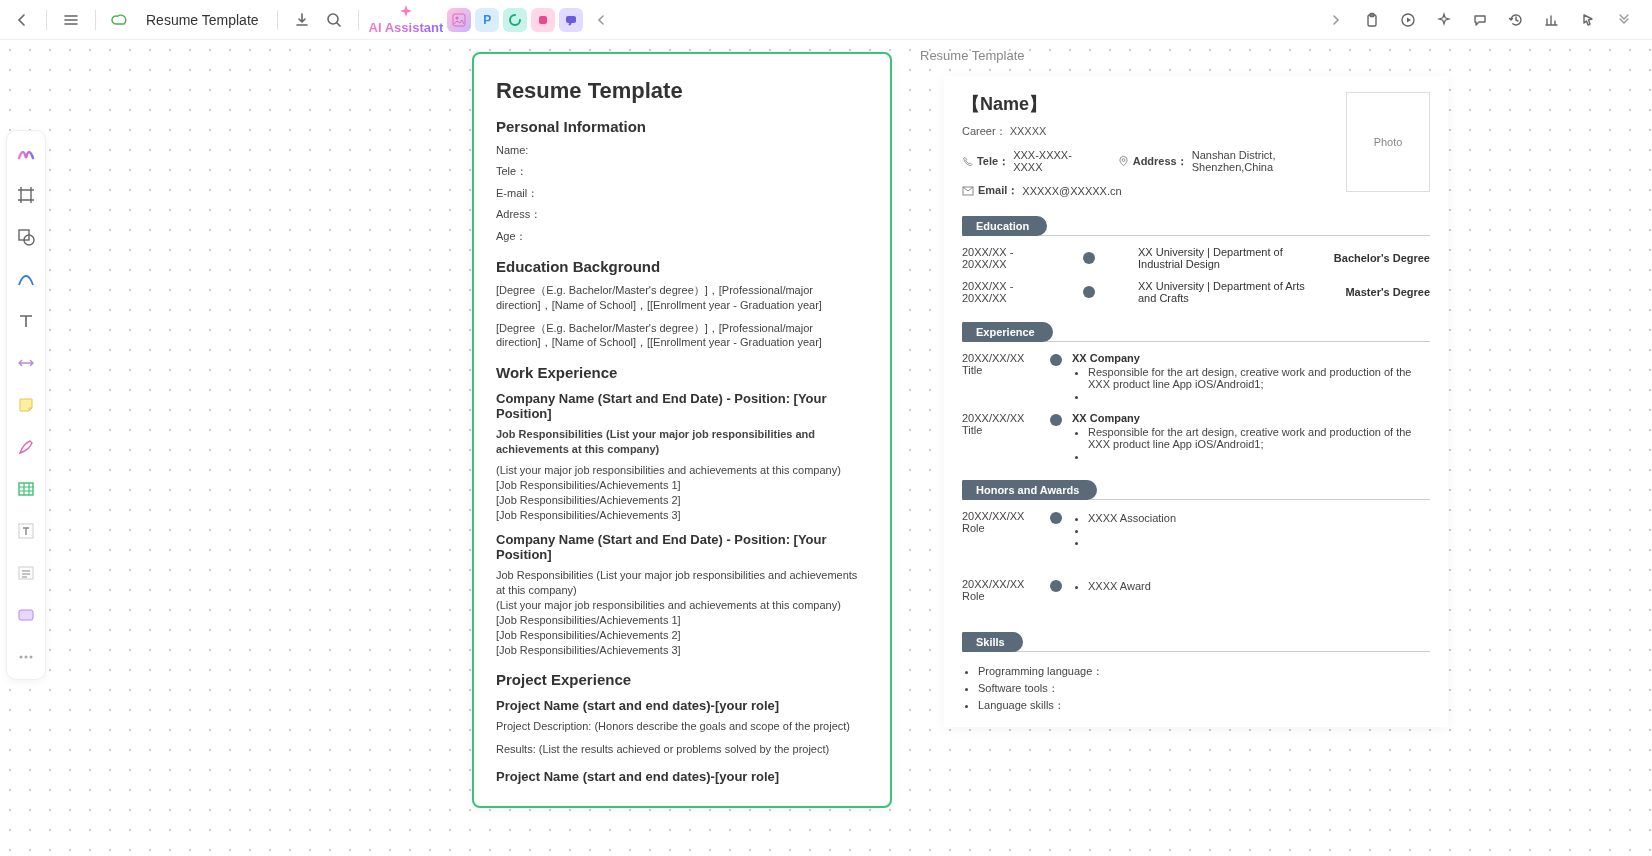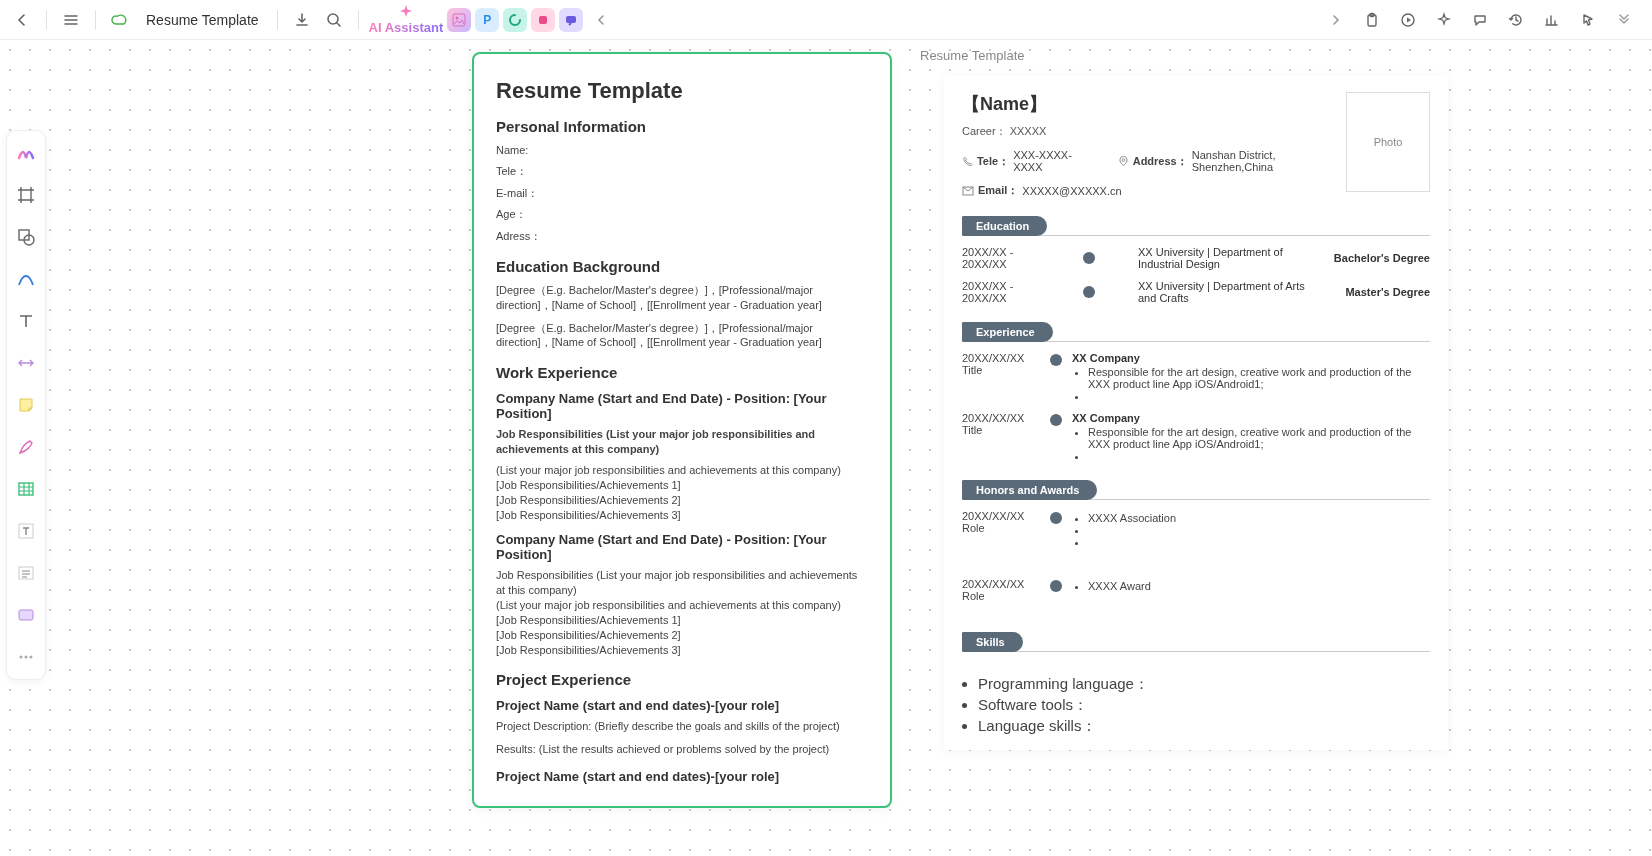--- a/index.html
+++ b/index.html
@@ -55,21 +55,21 @@
 .edu-row .dot { width:12px; height:12px; border-radius:50%; background:#5a6a78; margin-right:10px;}
 .edu-row .txt { flex:1;}
 .edu-row .deg { font-weight:600; text-align:right;}
 .exp-block { display:flex; margin-top:10px; font-size:11px;}
 .exp-block .datecol { width:88px; color:#444;}
 .exp-block .dot { width:12px; height:12px; border-radius:50%; background:#5a6a78; margin-right:10px; margin-top:2px;}
 .exp-block .body { flex:1;}
 .exp-block .co { font-weight:600;}
 .exp-block ul { margin-left:16px; margin-top:2px;}
 .exp-block li { list-style:disc; color:#444;}
-.card2 ul.skills { margin-left:16px; margin-top:23px; font-size:15px;}
+.card2 ul.skills { margin-left:16px; margin-top:12px; font-size:11px;}
 .card2 ul.skills li { list-style:disc; color:#444; margin:2px 0;}
 
 svg { display:block; }
 </style>
 </head>
 <body>
 
 <div class="topbar">
   <div class="left">
     <div class="icon-btn">
@@ -282,41 +282,41 @@
 <div class="canvas"></div>
 
 <div class="tab-label">Resume Template</div>
 
 <div class="card1">
   <h1>Resume Template</h1>
   <h2>Personal Information</h2>
   <div class="line">Name:</div>
   <div class="line">Tele：</div>
   <div class="line">E-mail：</div>
+  <div class="line">Adress：</div>
   <div class="line">Age：</div>
-  <div class="line">Adress：</div>
   <h2>Education Background</h2>
   <div class="small">[Degree（E.g. Bachelor/Master's degree）]，[Professional/major direction]，[Name of School]，[[Enrollment year - Graduation year]</div>
   <div class="small" style="margin-top:8px">[Degree（E.g. Bachelor/Master's degree）]，[Professional/major direction]，[Name of School]，[[Enrollment year - Graduation year]</div>
   <h2>Work Experience</h2>
   <h3>Company Name (Start and End Date) - Position: [Your Position]</h3>
   <div class="small" style="font-weight:700">Job Responsibilities (List your major job responsibilities and achievements at this company)</div>
   <div class="small" style="margin-top:6px">(List your major job responsibilities and achievements at this company)</div>
   <div class="small">[Job Responsibilities/Achievements 1]</div>
   <div class="small">[Job Responsibilities/Achievements 2]</div>
   <div class="small">[Job Responsibilities/Achievements 3]</div>
   <h3>Company Name (Start and End Date) - Position: [Your Position]</h3>
   <div class="small">Job Responsibilities (List your major job responsibilities and achievements at this company)</div>
   <div class="small">(List your major job responsibilities and achievements at this company)</div>
   <div class="small">[Job Responsibilities/Achievements 1]</div>
   <div class="small">[Job Responsibilities/Achievements 2]</div>
   <div class="small">[Job Responsibilities/Achievements 3]</div>
   <h2>Project Experience</h2>
   <h3>Project Name (start and end dates)-[your role]</h3>
-  <div class="small">Project Description: (Briefly describe the goals and skills of the project)</div>
+  <div class="small">Project Description: (Honors describe the goals and scope of the project)</div>
   <div class="small" style="margin-top:8px">Results: (List the results achieved or problems solved by the project)</div>
   <h3 style="margin-top:12px">Project Name (start and end dates)-[your role]</h3>
 </div>
 
 <div class="card2">
   <div class="header">
     <div class="info">
       <div class="name">【Name】</div>
       <div class="career">Career：  XXXXX</div>
       <div class="contact-row">

